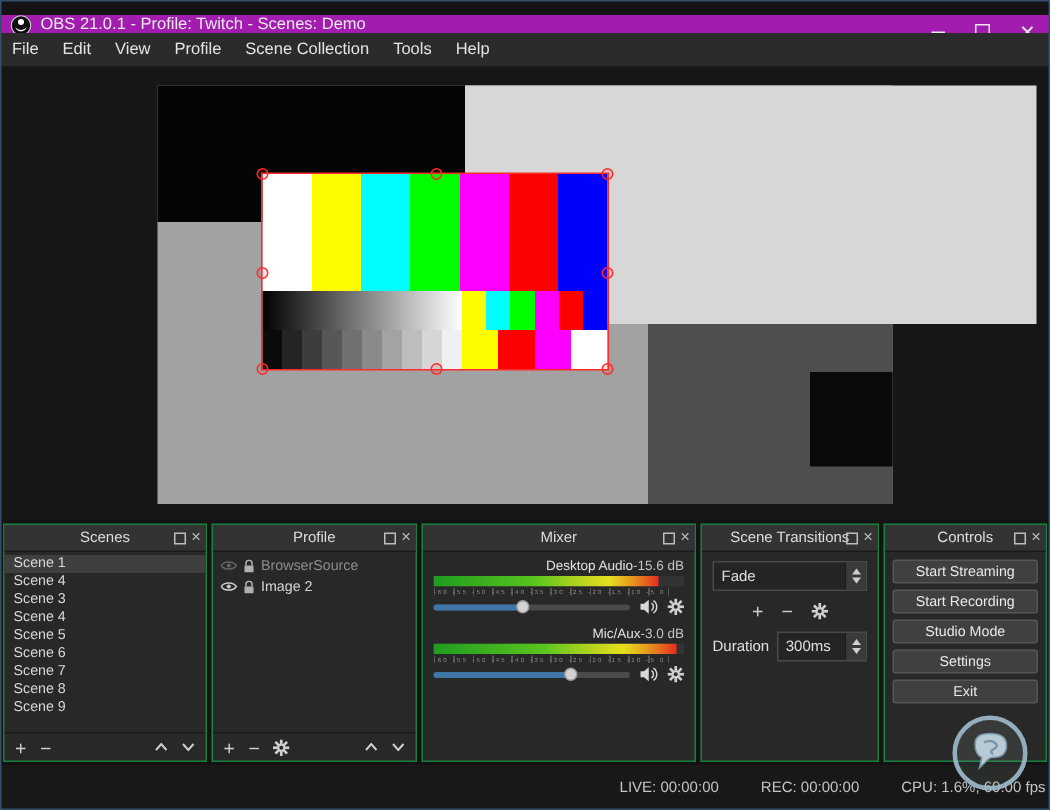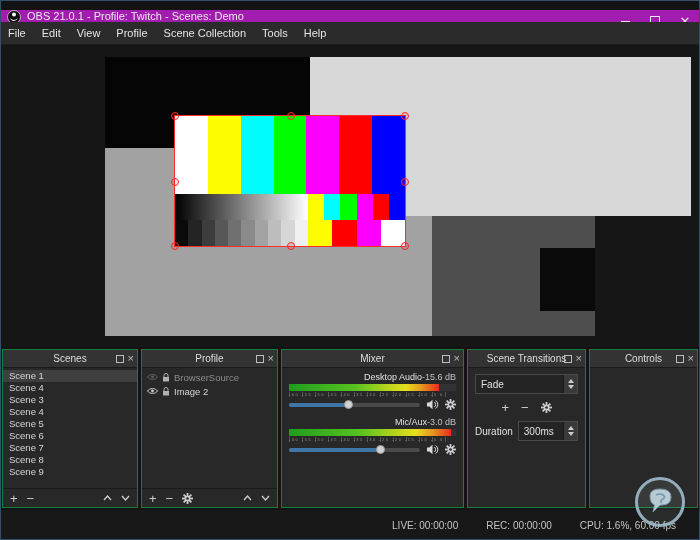--- a/index.html
+++ b/index.html
@@ -101,21 +101,21 @@
   .trans-tools{display:flex;justify-content:center;align-items:center;gap:12px;margin:7px 0;color:#cfcfcf;}
   .duration-row{display:flex;align-items:center;gap:5px;}
   .spinbox{flex:1;height:18px;background:#242424;border:1px solid #4a4a4a;display:flex;align-items:center;}
   .spin-val{flex:1;padding-left:5px;}
 
   
   .controls-body{flex:1;padding-top:5px;}
   .ctl-btn{display:block;width:calc(100% - 10px);margin:0 5px 4px 5px;height:16px;background:#404040;border:1px solid #565656;border-radius:2px;color:#e8e8e8;font-size:9.5px;font-family:inherit;line-height:14px;text-align:center;box-sizing:border-box;}
 
   
-  .statusbar{position:absolute;left:0;right:0;top:510px;height:30px;background:#181818;display:flex;align-items:center;justify-content:flex-end;gap:28px;padding-right:24px;font-size:10px;color:#c4c4c4;}
+  .statusbar{position:absolute;left:0;right:0;top:510px;height:30px;background:#181818;display:flex;align-items:center;justify-content:flex-end;gap:28px;padding-right:3px;font-size:10px;color:#c4c4c4;}
 
   
   .watermark{position:absolute;right:14px;bottom:12px;width:52px;height:52px;z-index:50;opacity:.92;}
 </style>
 </head>
 <body>
 
 <div class="titlebar">
   <svg class="title-icon" viewBox="0 0 14 14">
     <circle cx="7" cy="7" r="6.5" fill="#0d0d0d" stroke="#cfcfcf" stroke-width="0.8"></circle>
@@ -380,20 +380,27 @@
   </div>
 
   <div class="panel p-controls">
     <div class="panel-header">
       <span>Controls</span>
       <span class="hdr-icons">
         <span class="float-glyph"></span>
         <span class="hdr-x">×</span>
       </span>
     </div>
+    <div class="controls-body">
+      <button class="ctl-btn">Start Streaming</button>
+      <button class="ctl-btn">Start Recording</button>
+      <button class="ctl-btn">Studio Mode</button>
+      <button class="ctl-btn">Settings</button>
+      <button class="ctl-btn">Exit</button>
+    </div>
   </div>
 
 </div>
 
 <div class="statusbar">
   <span>LIVE: 00:00:00</span>
   <span>REC: 00:00:00</span>
   <span>CPU: 1.6%, 60.00 fps</span>
 </div>
 

